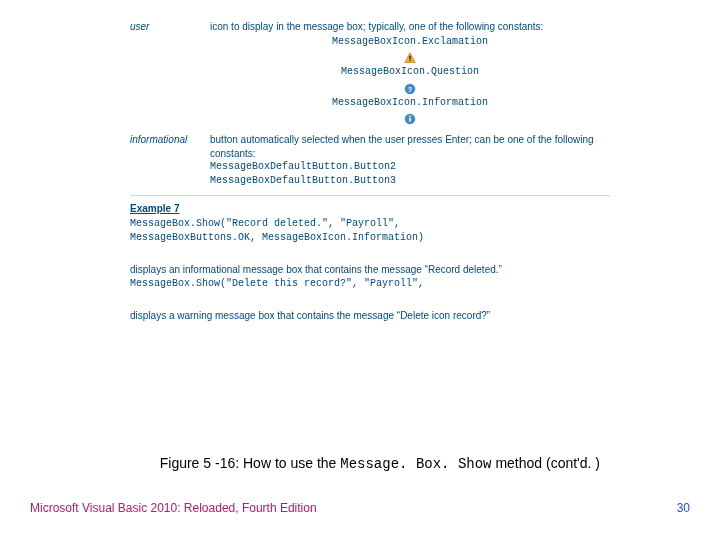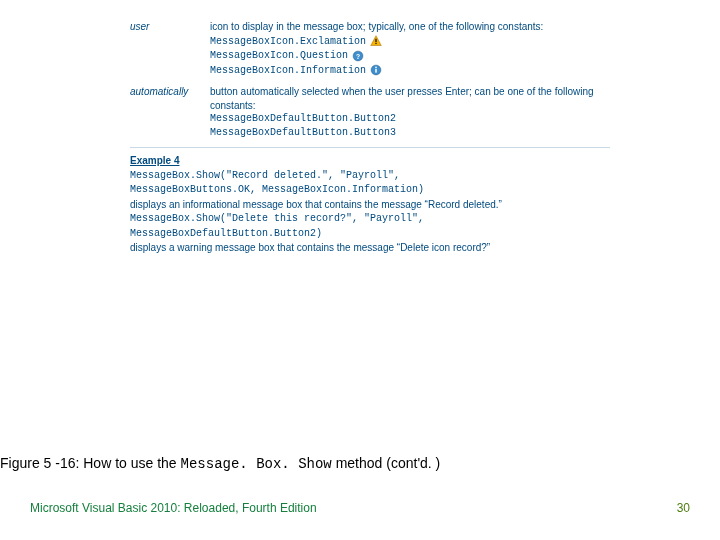--- a/index.html
+++ b/index.html
@@ -18,53 +18,53 @@
     top: 20px;
     width: 480px;
     color: #014a7f;
     font-size: 10px;
     line-height: 1.35;
   }
   .row { display: flex; margin-bottom: 8px; }
   .col-label { width: 80px; flex-shrink: 0; font-style: italic; }
   .col-body { flex: 1; }
   .mono { font-family: "Courier New", monospace; font-size: 10px; }
-  .iconline { display: flex; align-items: center; gap: 4px; margin-top: 1px; }
+  .iconline { display: flex; align-items: center; gap: 4px; margin-top: 1px; flex-direction: column; }
   .ico { width: 12px; height: 12px; display: inline-flex; align-items: center; justify-content: center; }
   .ico svg { width: 12px; height: 12px; }
   .ex-head { font-weight: bold; text-decoration: underline; margin-top: 6px; }
   .ex-code { font-family: "Courier New", monospace; font-size: 10px; margin: 1px 0; }
-  .ex-desc { margin-top: 1px; }
+  .ex-desc { margin-top: 18px; }
   .hr { border-top: 1px solid #c9d9e4; margin: 6px 0 4px 0; }
 
   .caption {
     position: absolute;
     top: 455px;
-    left: 0;
+    left: 16px;
     width: 584px;
-    text-align: left;
+    text-align: right;
     font-size: 14px;
     color: #000;
     font-family: Arial, sans-serif;
   }
   .caption .code { font-family: "Courier New", monospace; }
 
   .footer-left {
     position: absolute;
     left: 30px;
     bottom: 25px;
     font-size: 12px;
-    color: #15803d;
+    color: #be185d;
   }
   .footer-right {
     position: absolute;
     right: 30px;
     bottom: 25px;
     font-size: 12px;
-    color: #4d7c0f;
+    color: #1d4ed8;
   }
 </style>
 </head>
 <body>
 
 <div class="content-area">
 
   <div class="row">
     <div class="col-label">user</div>
     <div class="col-body">
@@ -95,37 +95,36 @@
               <circle cx="8" cy="8" r="6.5" fill="#3d8ecf" stroke="#255a85" stroke-width="0.7"></circle>
               <circle cx="8" cy="4.5" r="1.1" fill="#fff"></circle>
               <rect x="7" y="6.5" width="2" height="5" fill="#fff"></rect>
             </svg>
           </span>
       </div>
     </div>
   </div>
 
   <div class="row">
-    <div class="col-label">automatically</div>
+    <div class="col-label">informational</div>
     <div class="col-body">
       <div>button automatically selected when the user presses Enter; can be one of the following constants:</div>
       <div class="mono">MessageBoxDefaultButton.Button2</div>
       <div class="mono">MessageBoxDefaultButton.Button3</div>
     </div>
   </div>
 
   <div class="hr"></div>
 
-  <div class="ex-head">Example 4</div>
+  <div class="ex-head">Example 7</div>
   <div class="ex-code">MessageBox.Show("Record deleted.", "Payroll",</div>
   <div class="ex-code">    MessageBoxButtons.OK, MessageBoxIcon.Information)</div>
   <div class="ex-desc">displays an informational message box that contains the message “Record deleted.”</div>
 
   <div class="ex-code">MessageBox.Show("Delete this record?", "Payroll",</div>
-  <div class="ex-code">    MessageBoxDefaultButton.Button2)</div>
   <div class="ex-desc">displays a warning message box that contains the message “Delete icon record?”</div>
 
 </div>
 
 <div class="caption">
   <span>Figure 5 -16: How to use the </span><span class="code">Message. Box. Show</span><span> method (cont'd. )</span>
 </div>
 
 <div class="footer-left">Microsoft Visual Basic 2010: Reloaded, Fourth Edition</div>
 <div class="footer-right">30</div>

